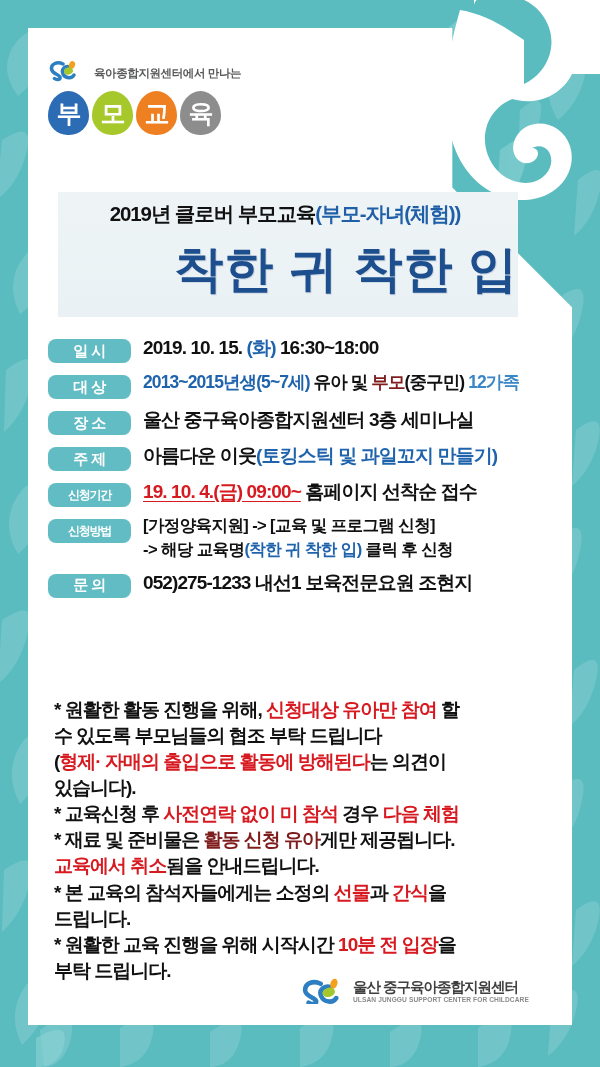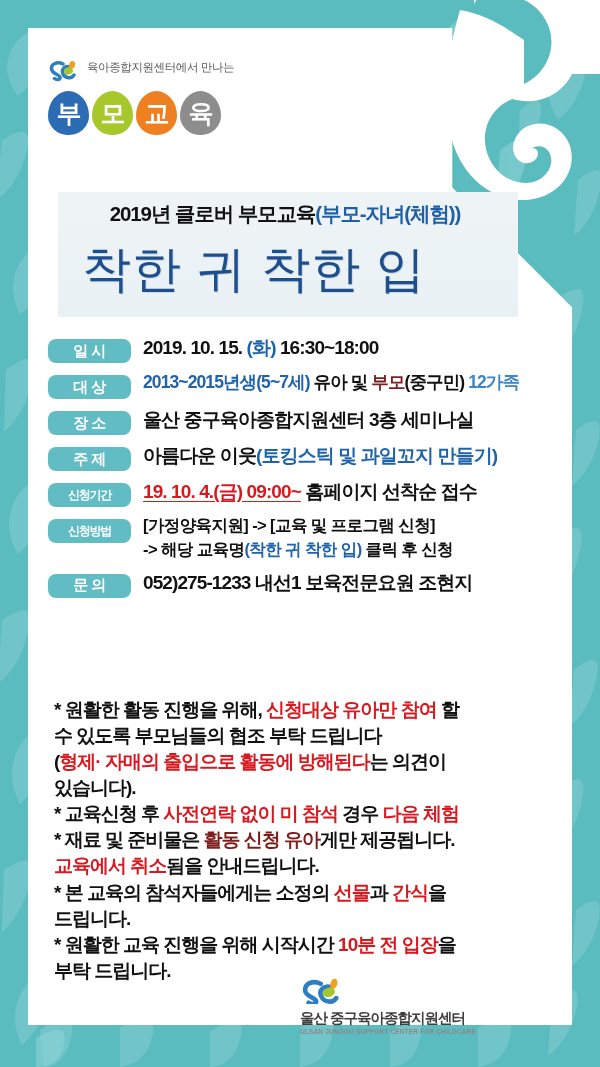--- a/index.html
+++ b/index.html
@@ -28,21 +28,21 @@
     left:28px;top:28px;
     width:544px;height:997px;
     background:#ffffff;
     box-shadow:0 0 5px rgba(0,0,0,.14);
     -webkit-clip-path:polygon(0 0, 78% 0, 78% 16%, 100% 28%, 100% 100%, 0 100%);
     clip-path:polygon(0 0, 78% 0, 78% 16%, 100% 28%, 100% 100%, 0 100%);
   }
 
   
   #brand{position:absolute;left:48px;top:60px;width:260px;}
-  .brand-row1{display:flex;align-items:flex-start;gap:9px;}
+  .brand-row1{display:flex;align-items:flex-end;gap:16px;font-weight:bold;}
   .sc-mark{width:30px;height:22px;flex:0 0 auto;}
   .brand-tag{font-size:11.5px;color:#58595b;letter-spacing:-.4px;white-space:nowrap;padding-bottom:1px;}
   .brand-row2{display:flex;gap:3px;margin-top:9px;}
   .bubble{
     width:41px;height:44px;border-radius:50% 50% 48% 48%/56% 56% 44% 44%;
     display:flex;align-items:center;justify-content:center;
     color:#fff;font-size:25px;font-weight:bold;line-height:1;
     letter-spacing:-1px;
   }
   .bub-blue{background:#2b6cb5;}
@@ -56,24 +56,23 @@
     background:linear-gradient(180deg,#eef4f6 0%,#eaf1f4 100%);
   }
   #subtitle{
     position:absolute;left:58px;top:200px;width:454px;
     text-align:center;font-size:20.5px;font-weight:bold;
     letter-spacing:-1.1px;color:#111;white-space:nowrap;
   }
   #subtitle .accent{color:#1f5fa8;}
   #maintitle{
     position:absolute;left:58px;top:237px;width:460px;
-    text-align:left;font-size:49px;font-weight:normal;
+    text-align:right;font-size:49px;font-weight:bold;
     letter-spacing:1px;color:#1d4f8f;white-space:nowrap;
     text-shadow:1px 1px 0 #cfd9e2;
-    padding-left:24px;
   }
 
   
   #info{position:absolute;left:48px;top:334px;width:510px;}
   .row{display:flex;align-items:flex-start;margin-bottom:7px;}
   .badge{
     flex:0 0 auto;width:83px;height:24px;border-radius:8px;
     background:#62bcc4;color:#ffffff;
     font-size:15px;font-weight:bold;letter-spacing:-.5px;
     display:flex;align-items:center;justify-content:center;
@@ -94,21 +93,21 @@
 
   
   #notes{
     position:absolute;left:54px;top:697px;width:524px;
     font-size:19px;font-weight:bold;color:#111;
     letter-spacing:-1px;line-height:1.32;
   }
   #notes p{margin:0 0 1px 0;text-indent:-12px;padding-left:12px;}
 
   
-  #footlogo{position:absolute;left:300px;top:978px;display:flex;align-items:flex-start;gap:7px;flex-direction:column;}
+  #footlogo{position:absolute;left:300px;top:978px;display:flex;align-items:flex-end;gap:7px;}
   #footlogo .sc-mark2{width:46px;height:26px;flex:0 0 auto;}
   .foot-txt{display:flex;flex-direction:column;line-height:1;}
   .foot-kr{font-size:14.5px;font-weight:bold;color:#3f3f3f;letter-spacing:-1px;white-space:nowrap;}
   .foot-en{font-size:6.6px;font-weight:bold;color:#8a8a8a;letter-spacing:.1px;white-space:nowrap;margin-top:3px;}
 </style>
 </head>
 <body>
 
 <div id="poster">
 

